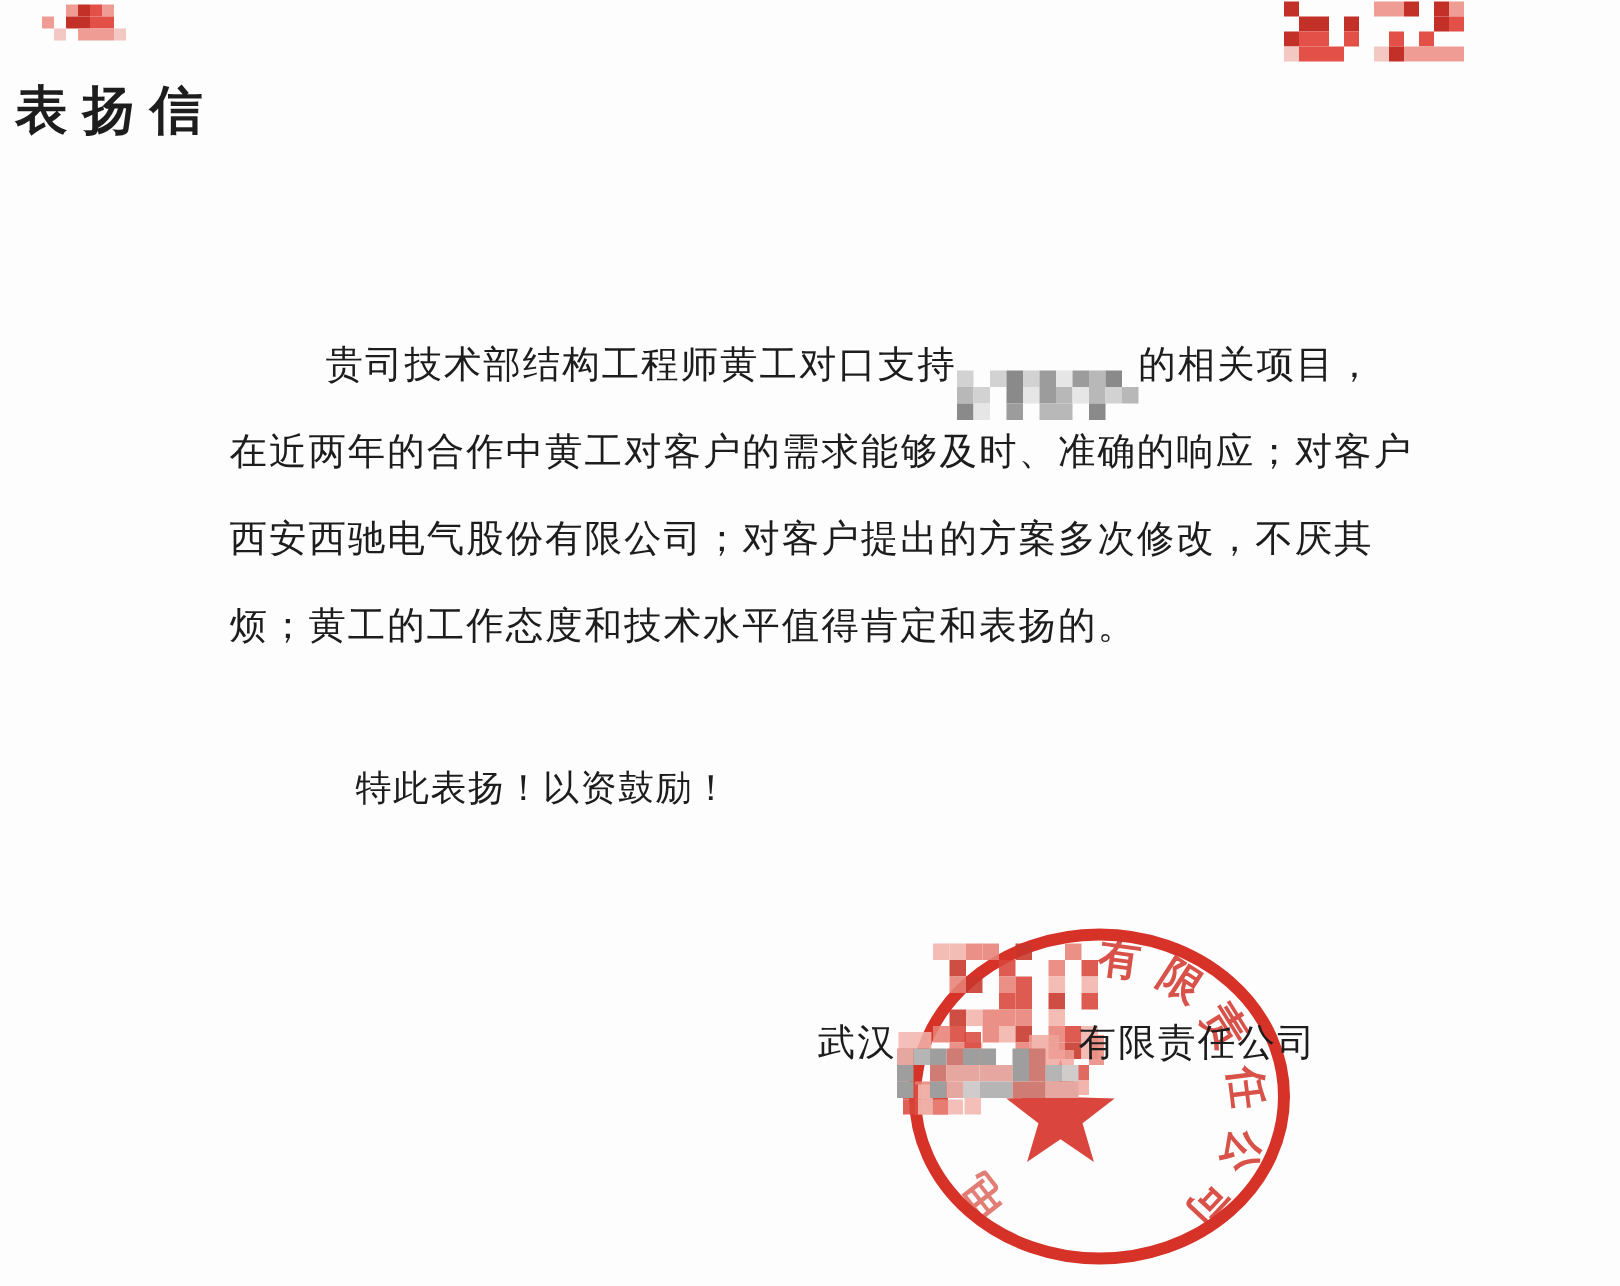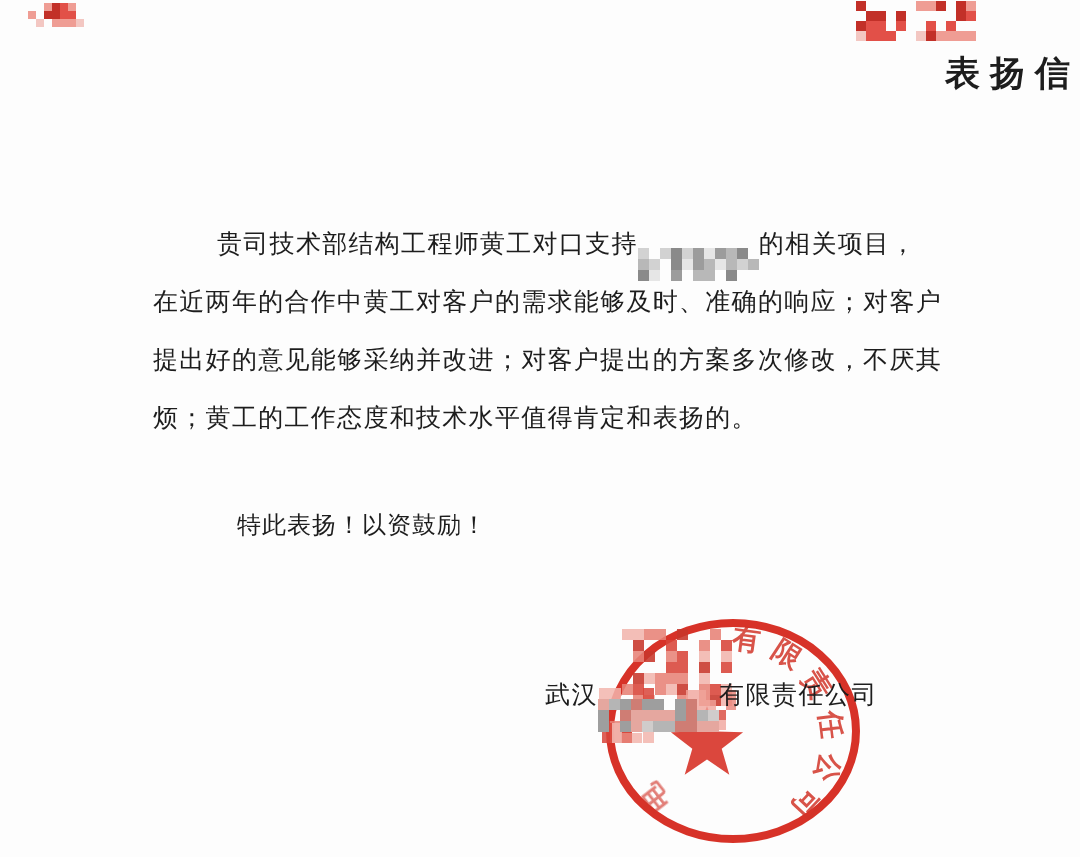--- a/index.html
+++ b/index.html
@@ -3,21 +3,21 @@
 <meta charset="utf-8">
 <style>
   html,body{margin:0;padding:0;}
   .page{
     position:relative;width:1080px;height:857px;background:#fdfdfd;
     overflow:hidden;font-family:"Liberation Serif","DejaVu Serif",serif;
     color:#1d1d1d;
   }
   .abs{position:absolute;}
   .title{
-    left:0;right:0;top:50px;text-align:right;
+    left:0;right:0;top:50px;text-align:left;
     font-size:35px;font-weight:bold;letter-spacing:10px;text-indent:10px;
     z-index:4;
   }
   .salutation{left:165px;top:166px;font-size:22px;letter-spacing:1px;z-index:4;}
   .bodyline{left:153px;top:0;width:820px;font-size:25px;letter-spacing:1.3px;
     line-height:36px;z-index:4;}
   .l1{top:226px;padding-left:64px;}
   .l2{top:284px;}
   .l3{top:342px;}
   .l4{top:400px;}
@@ -298,21 +298,21 @@
         <div></div>
         <div style="background: rgb(184, 184, 184);"></div>
         <div style="background: rgb(184, 184, 184);"></div>
         <div></div>
         <div style="background: rgb(138, 138, 138);"></div>
         <div></div>
         <div></div>
       </span><span>的相关项目，</span>
   </div>
   <div class="abs bodyline l2">在近两年的合作中黄工对客户的需求能够及时、准确的响应；对客户</div>
-  <div class="abs bodyline l3">提出好的意见能够采纳并改进；对客户提出的方案多次修改，不厌其</div>
+  <div class="abs bodyline l3">西安西驰电气股份有限公司；对客户提出的方案多次修改，不厌其</div>
   <div class="abs bodyline l4">烦；黄工的工作态度和技术水平值得肯定和表扬的。</div>
 
   <div class="abs signature">
     <span>武汉</span><span class="mosaic inline" style="grid-template-columns: repeat(11, 11px); grid-auto-rows: 11px;">
         <div style="background: rgb(229, 167, 159);"></div>
         <div style="background: rgb(181, 181, 181);"></div>
         <div style="background: rgb(158, 158, 158);"></div>
         <div style="background: rgb(207, 125, 116);"></div>
         <div style="background: rgb(158, 158, 158);"></div>
         <div style="background: rgb(158, 158, 158);"></div>

